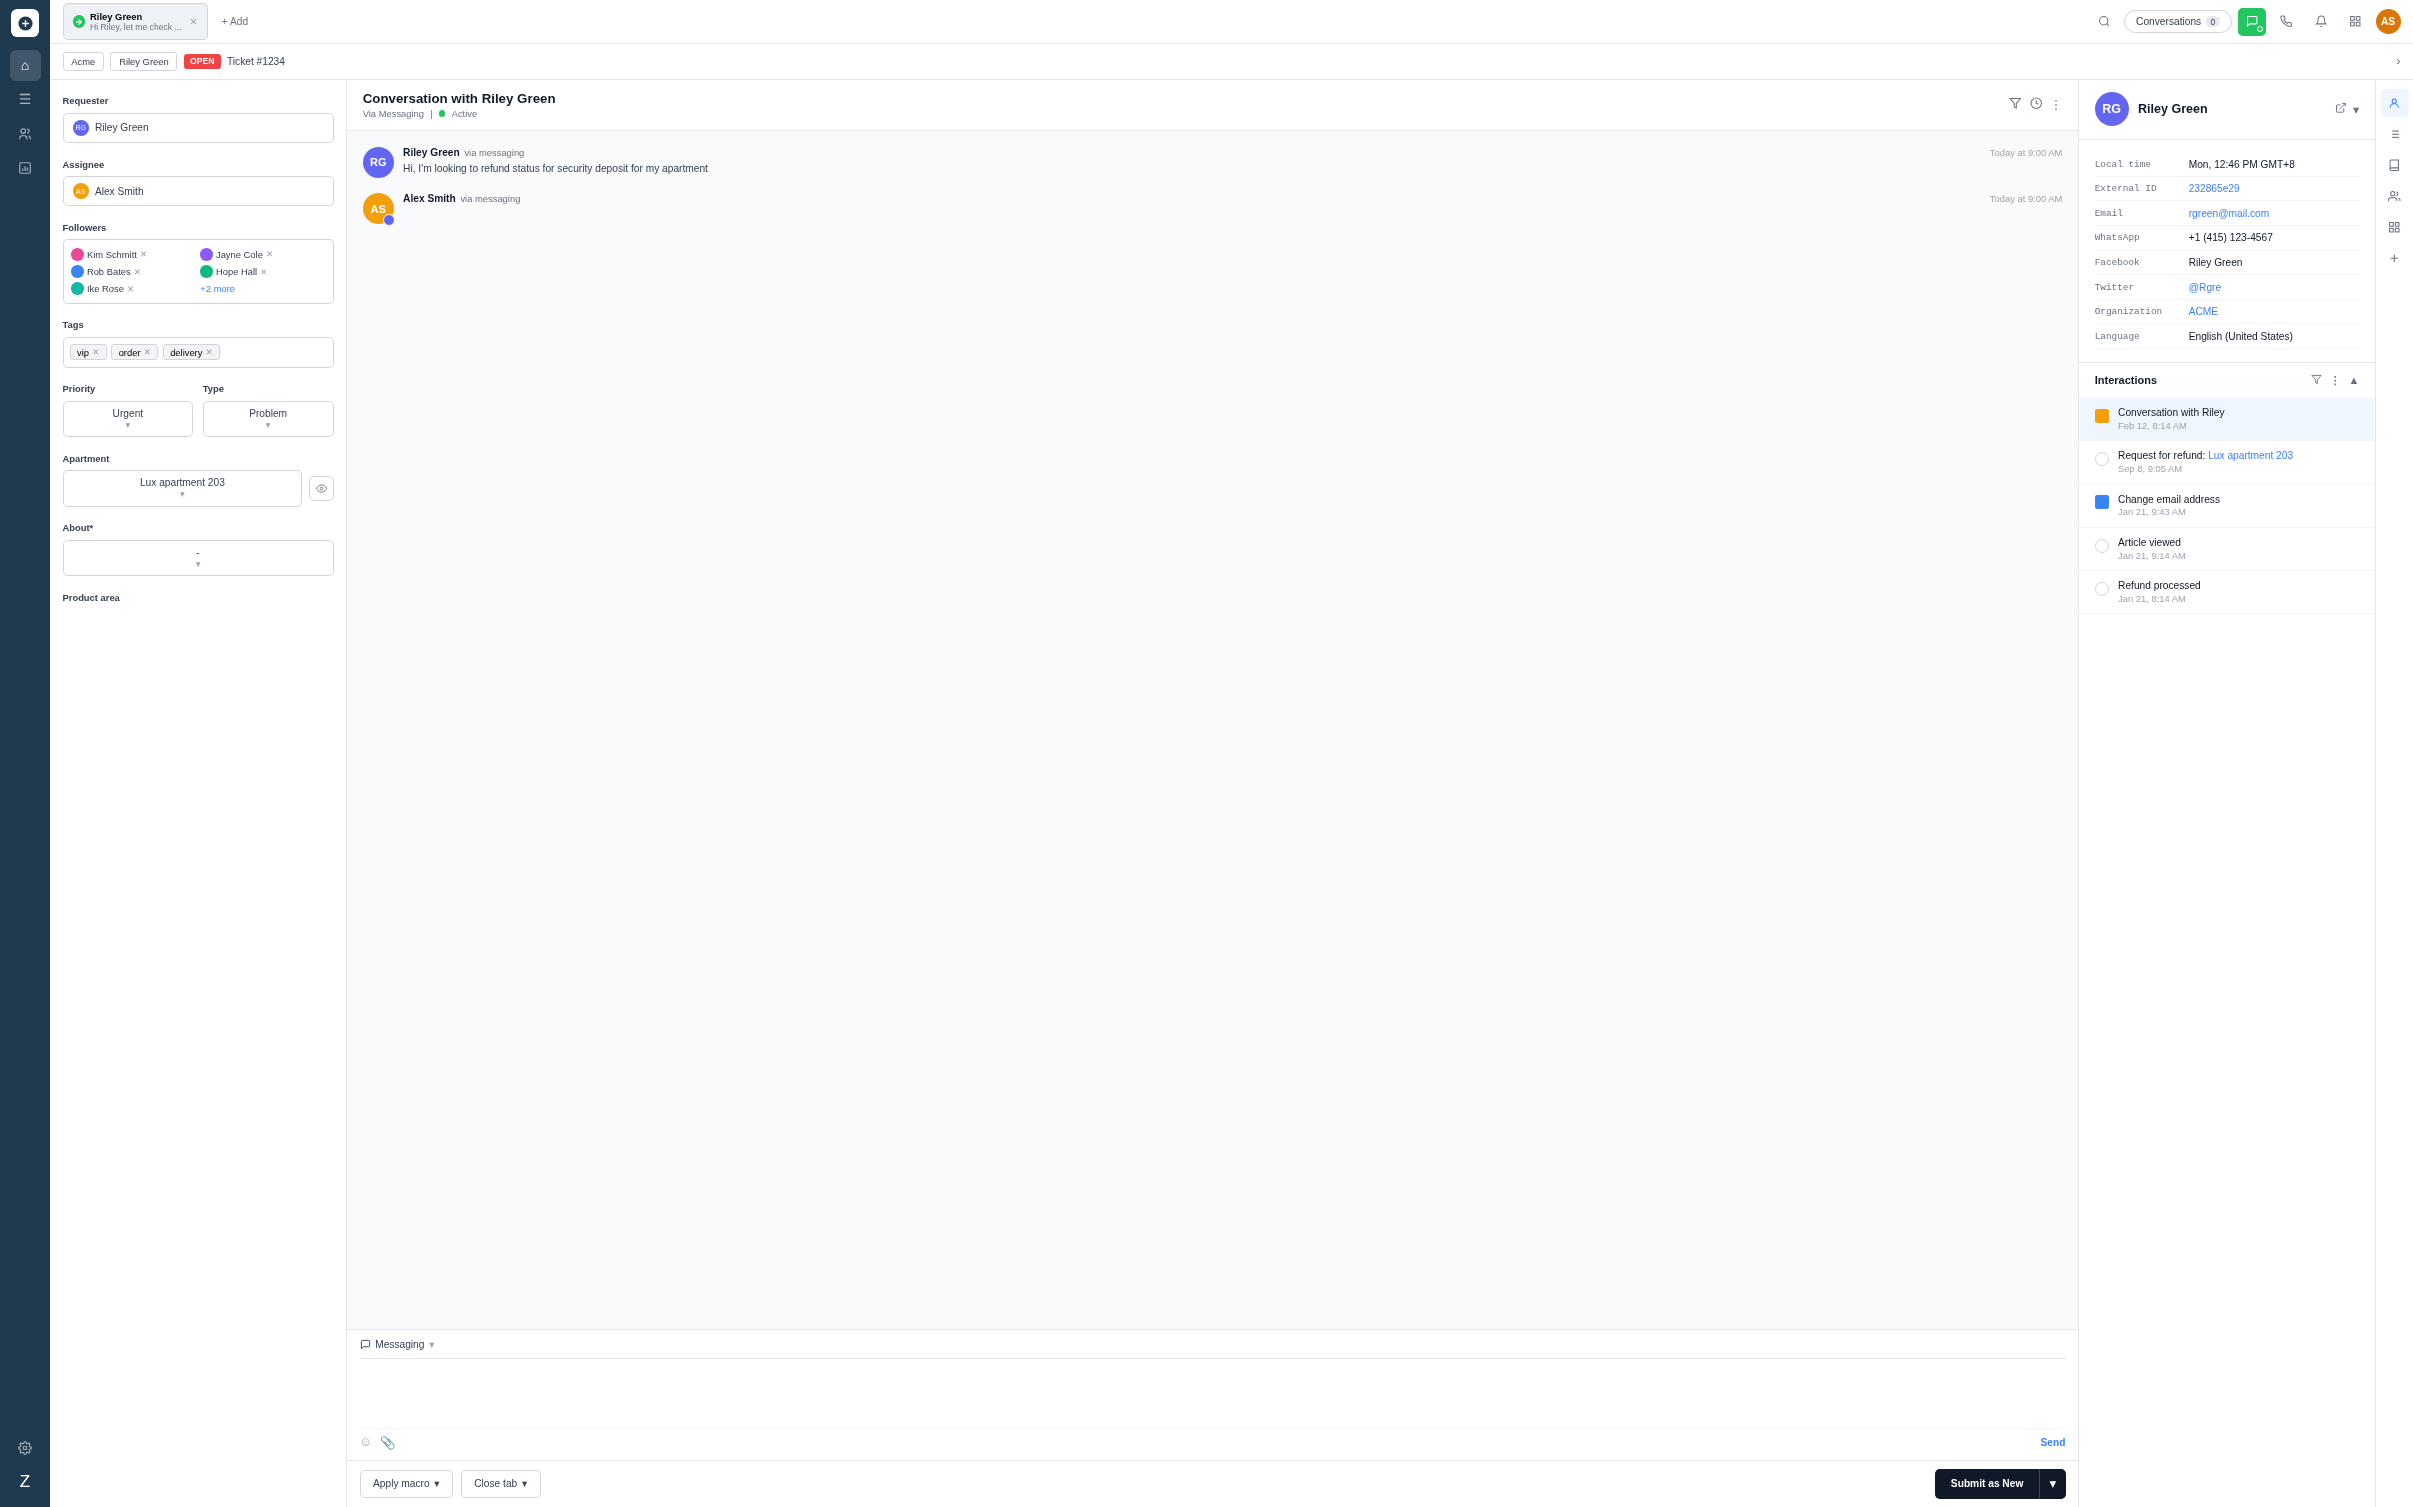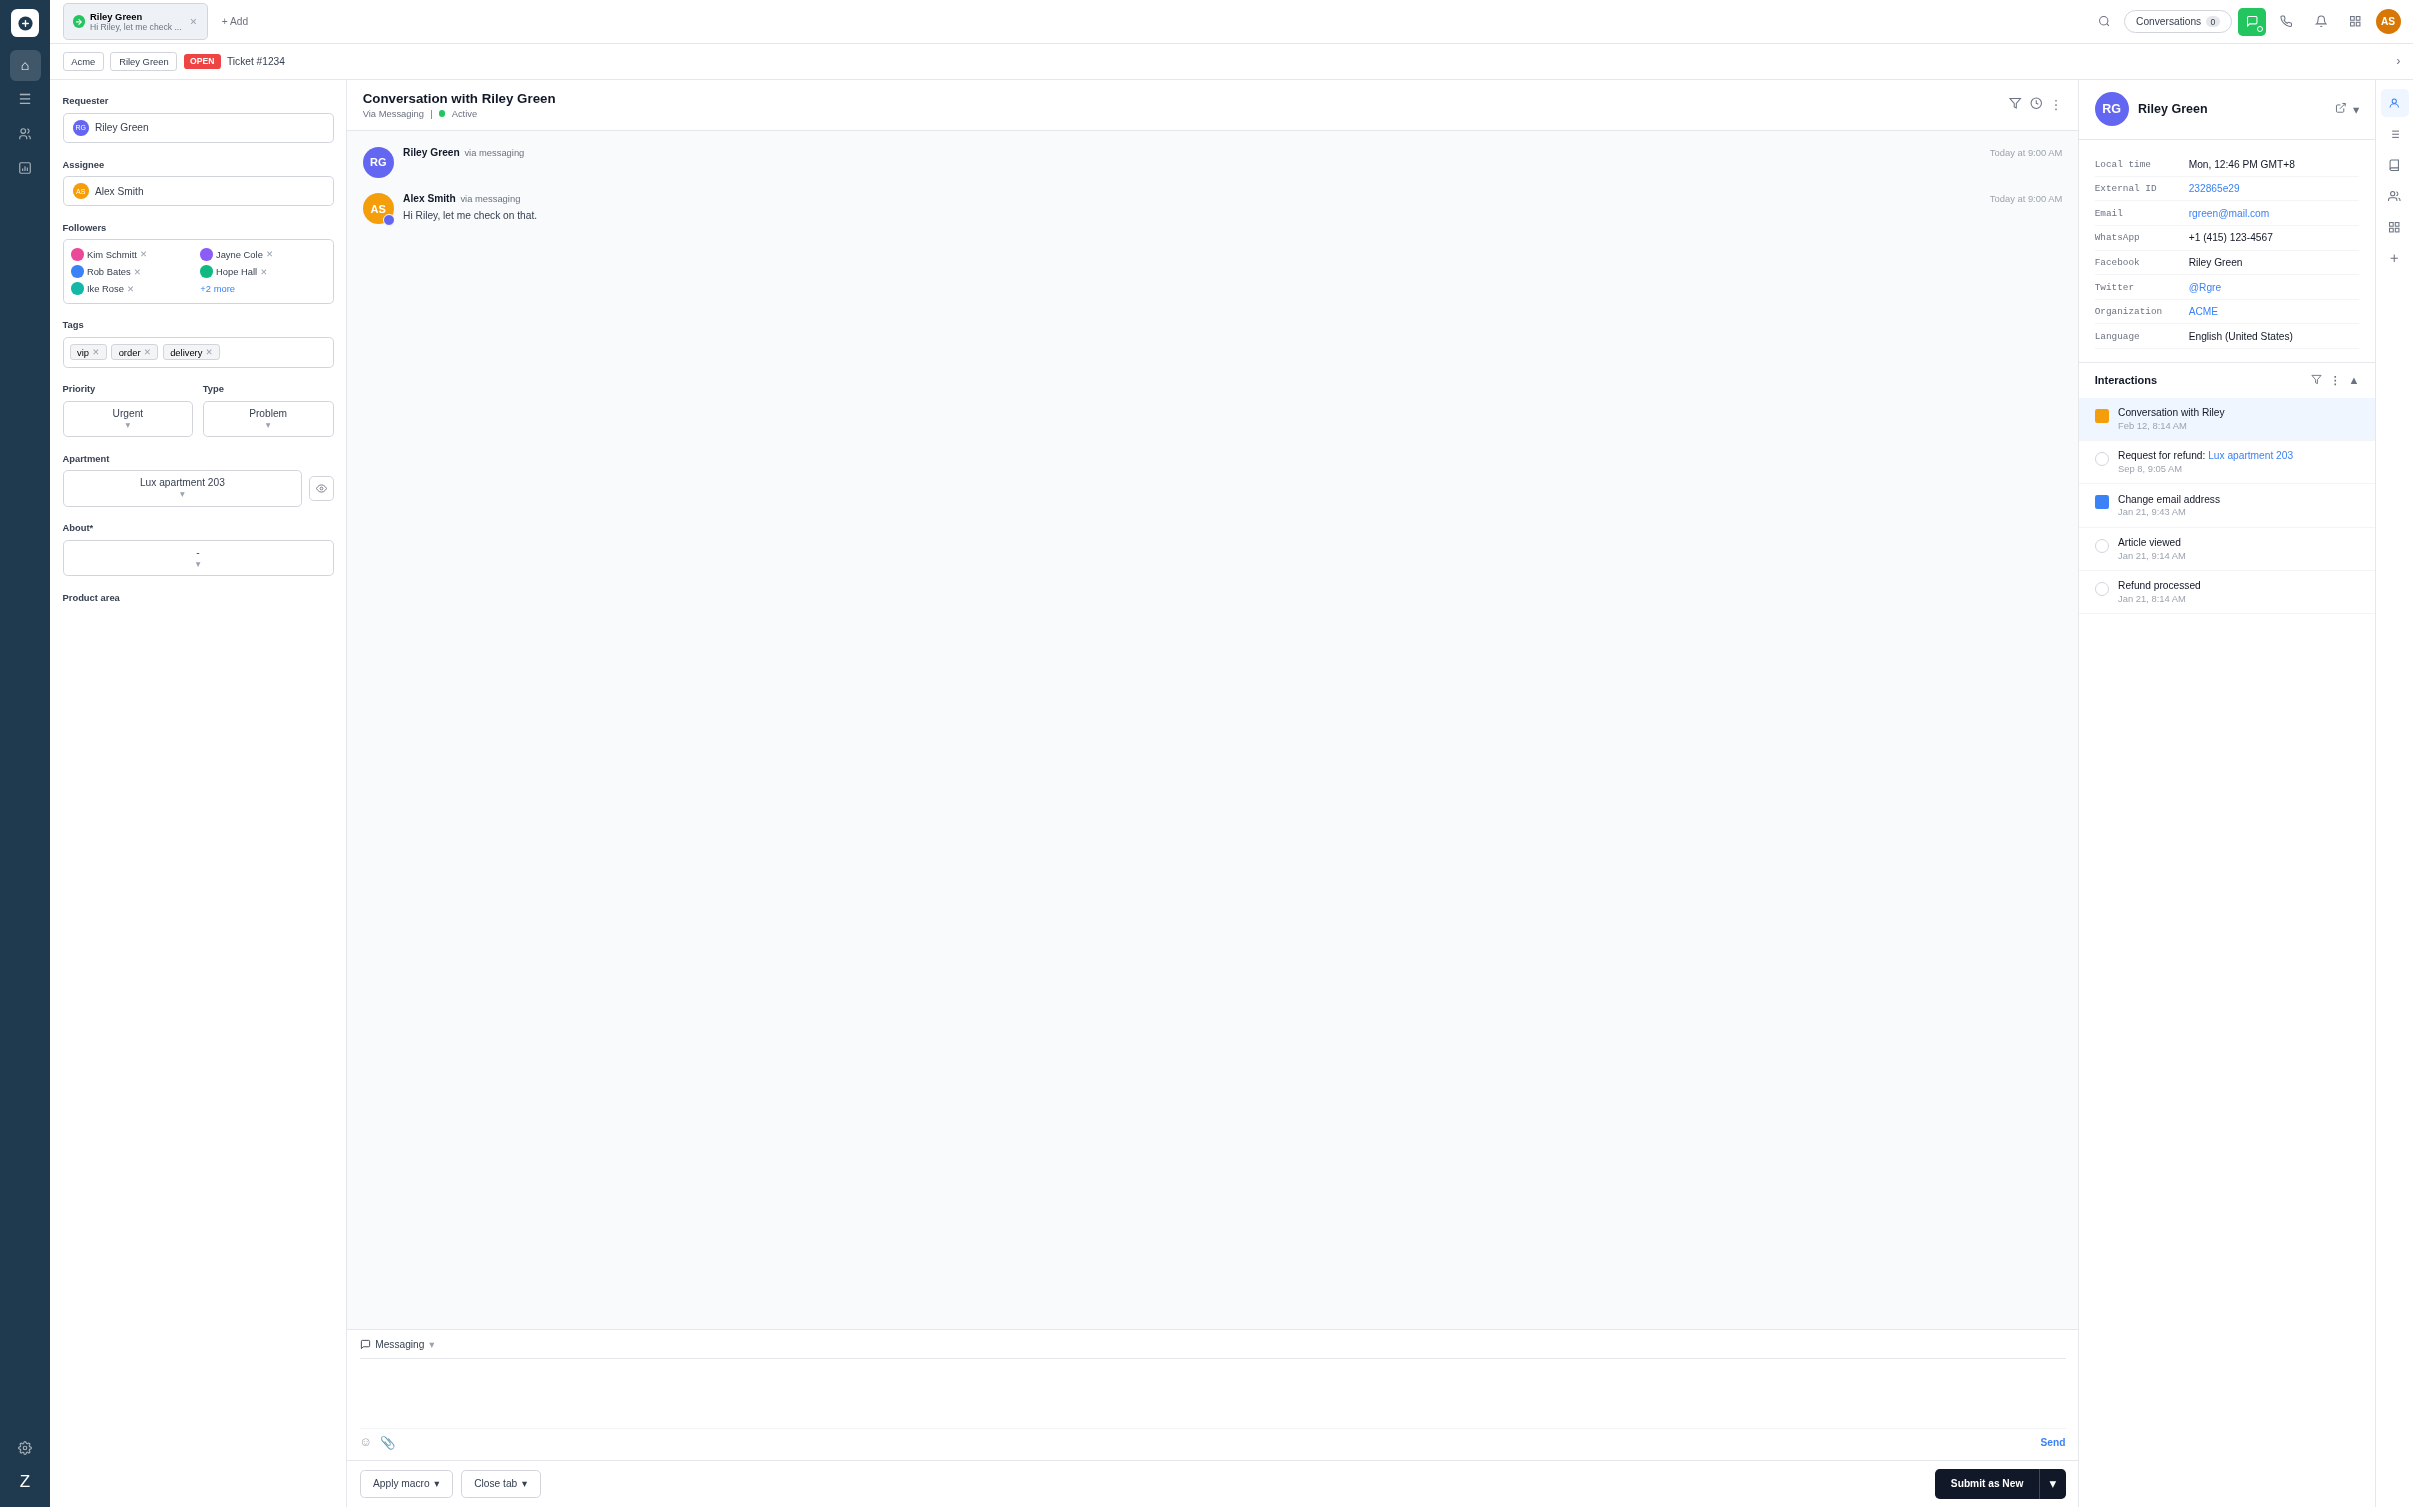--- a/index.html
+++ b/index.html
@@ -632,39 +632,39 @@
       <div class="messages-area">
 
         <div class="message-row">
           <div class="msg-avatar c-indigo">RG</div>
           <div class="msg-content">
             <div class="msg-header">
               <span class="msg-name">Riley Green</span>
               <span class="msg-via">via messaging</span>
               <span class="msg-time">Today at 9:00 AM</span>
             </div>
+            <div class="msg-text">Hi, I'm looking to refund status for security deposit for my apartment</div>
           </div>
         </div>
 
         <div class="message-row">
           <div class="msg-avatar c-orange" style="position:relative;">
             AS
             <div class="agent-badge">
               <svg width="6.3" height="6.3" viewBox="0 0 10 10">
                   <circle cx="5" cy="5" r="5" fill="#6366f1"></circle>
                 </svg>
             </div>
           </div>
           <div class="msg-content">
             <div class="msg-header">
               <span class="msg-name">Alex Smith</span>
               <span class="msg-via">via messaging</span>
               <span class="msg-time">Today at 9:00 AM</span>
             </div>
-            <div class="msg-text">Hi Riley, let me check on that.</div>
           </div>
         </div>
 
       </div>
 
       <div class="reply-area">
         <div class="reply-channel">
           <svg width="11" height="11" viewBox="0 0 24 24" fill="none" stroke="currentColor" stroke-width="2">
               <path d="M21 15a2 2 0 0 1-2 2H7l-4 4V5a2 2 0 0 1 2-2h14a2 2 0 0 1 2 2z"></path>
             </svg>

